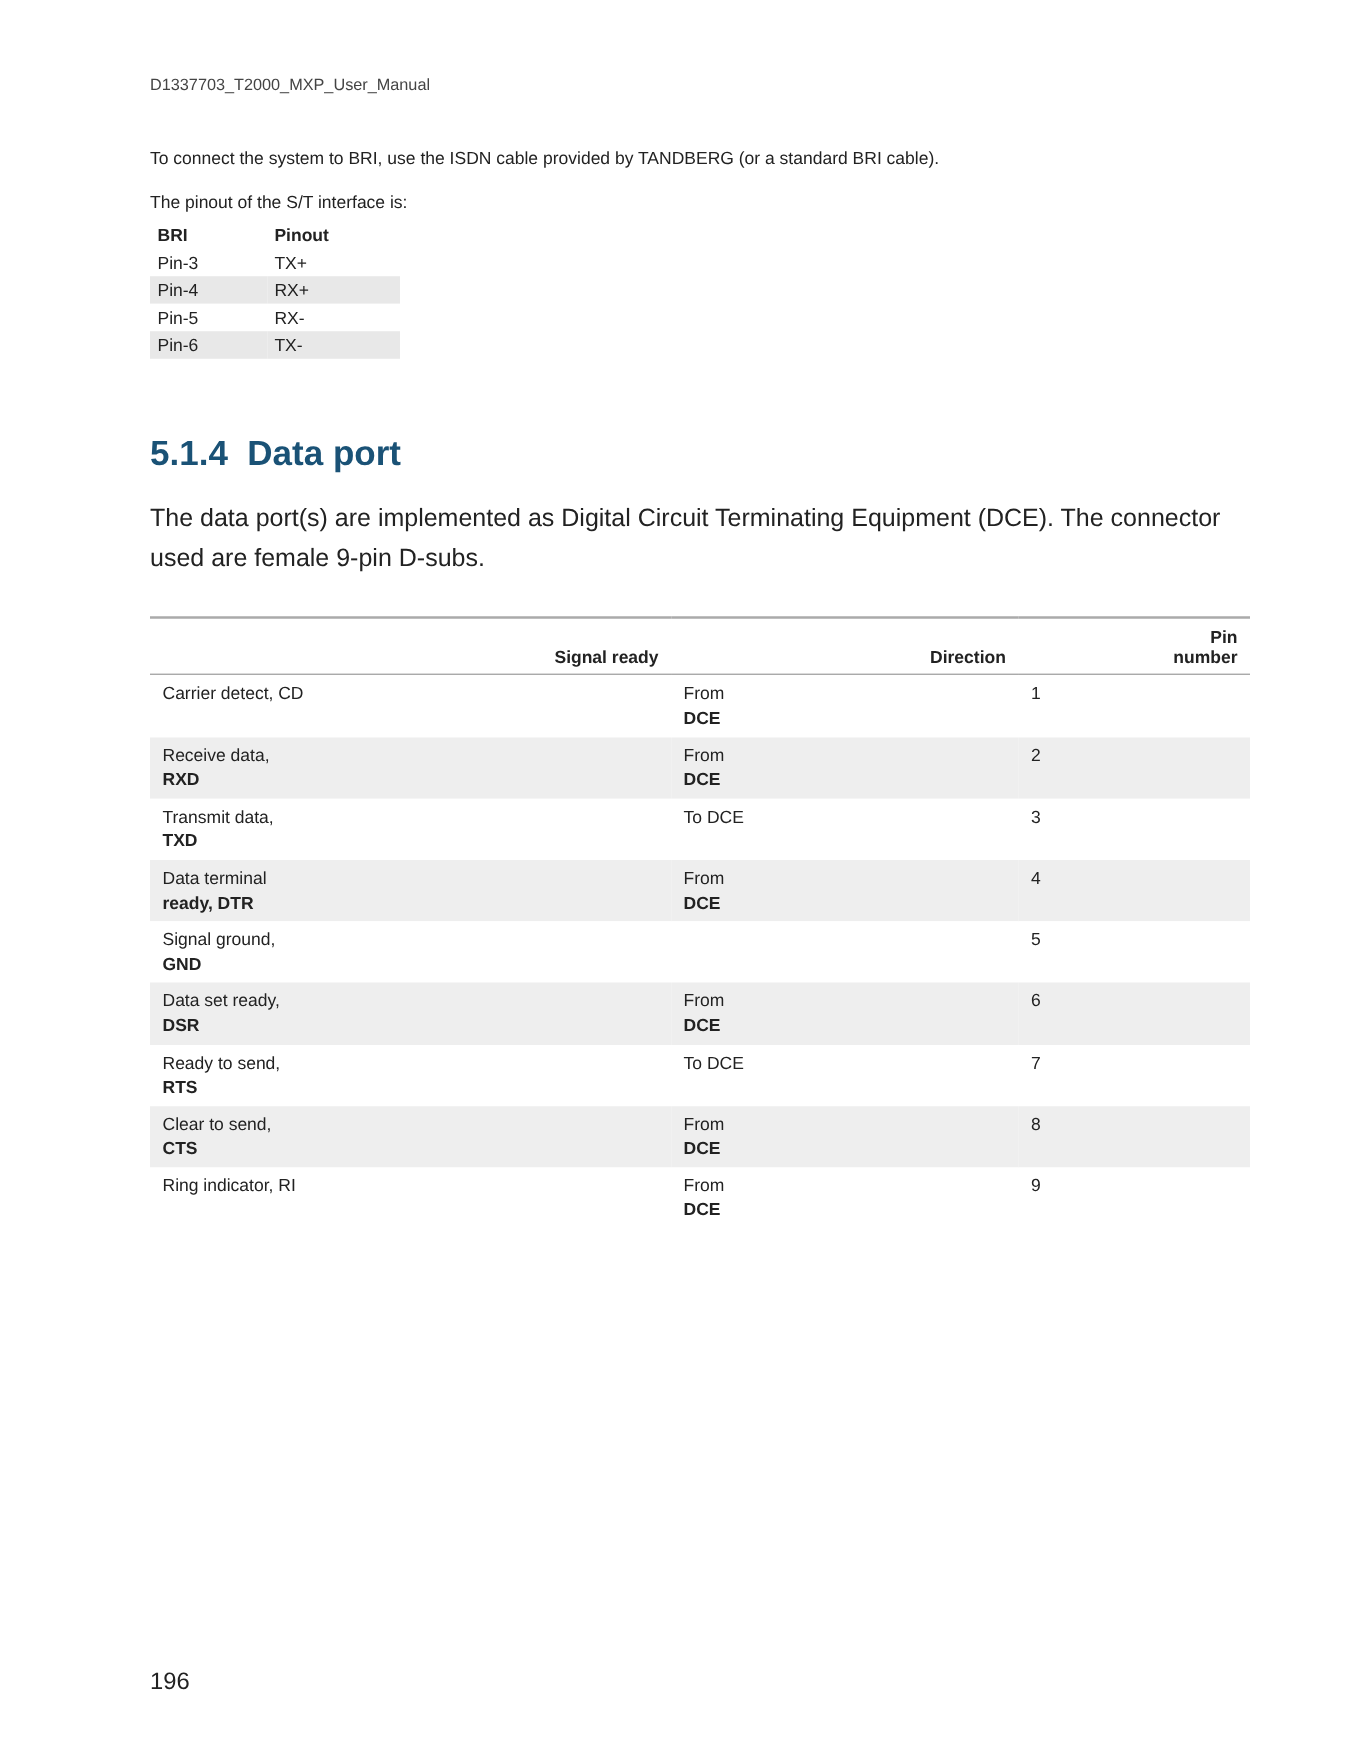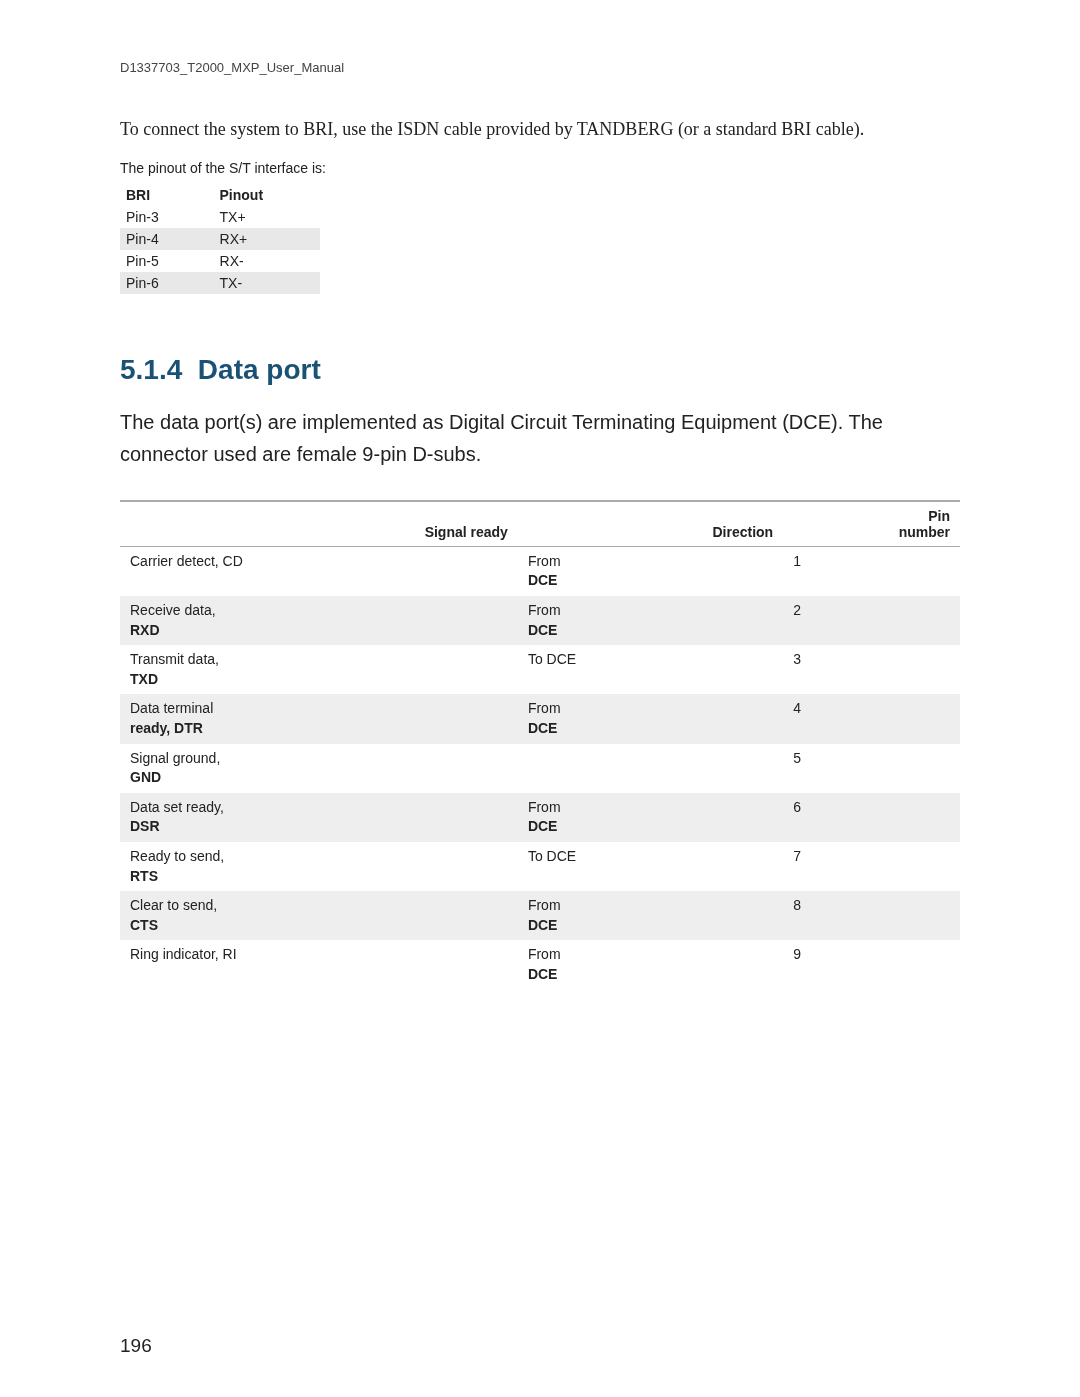--- a/index.html
+++ b/index.html
@@ -11,37 +11,36 @@
     body {
       background: #ffffff;
       font-family: Arial, Helvetica, sans-serif;
       font-size: 14px;
       color: #222222;
       width: 1080px;
       min-height: 1397px;
     }
 
     .page {
-      padding: 60px 120px 80px 120px;
+      padding: 60px 80px 80px 120px;
       max-width: 1080px;
       min-height: 1397px;
       position: relative;
     }
 
     .doc-header {
       font-size: 13px;
       color: #444;
       margin-bottom: 40px;
     }
 
     .intro-text {
-      font-size: 18px;
+      font-size: 14px;
       line-height: 1.6;
       margin-bottom: 16px;
-      font-family: Liberation Serif, serif;
     }
 
     .pinout-label {
       font-size: 14px;
       margin-bottom: 8px;
     }
 
     .bri-table {
       border-collapse: collapse;
       margin-bottom: 60px;

